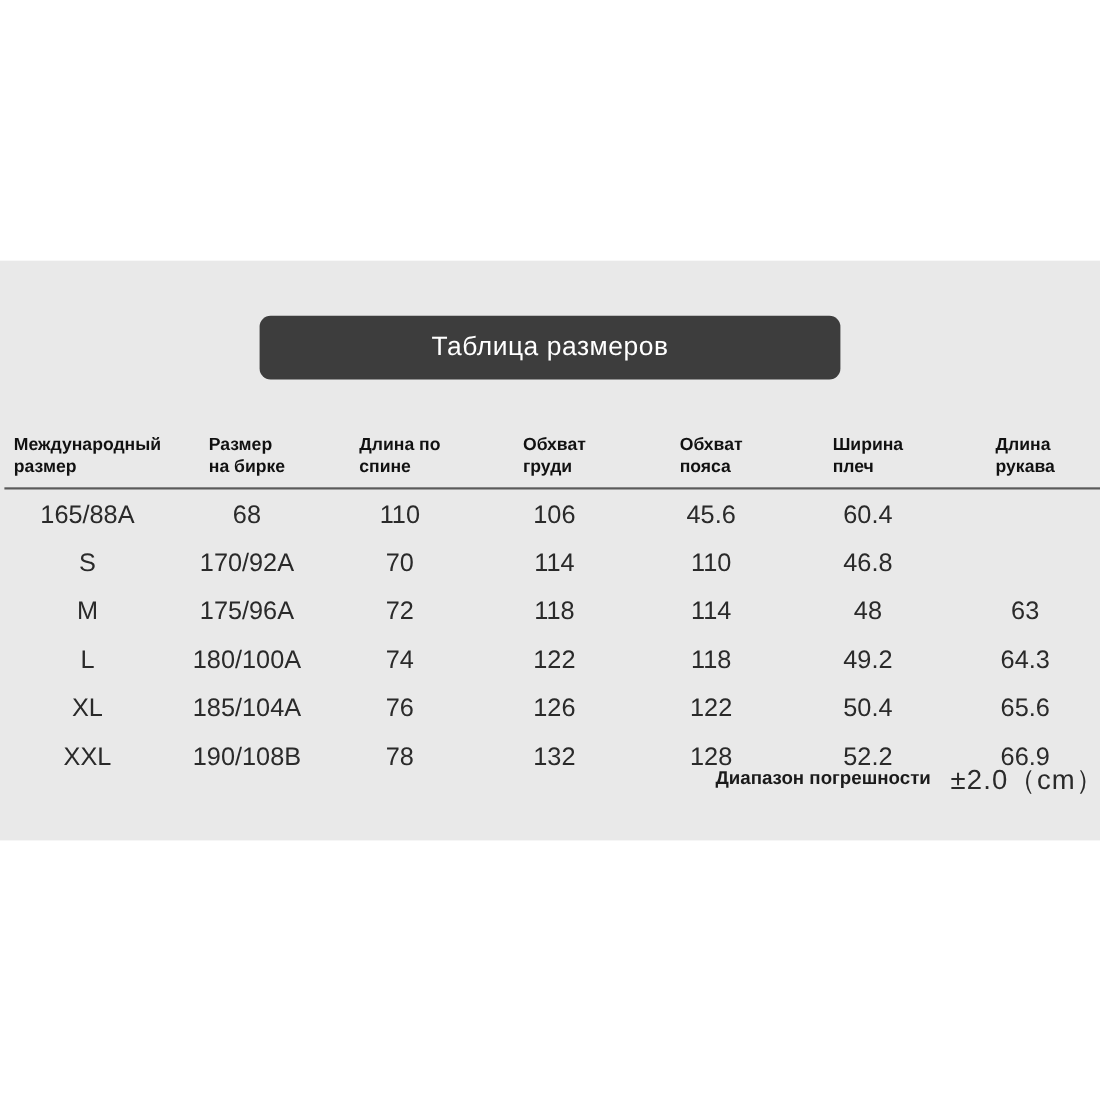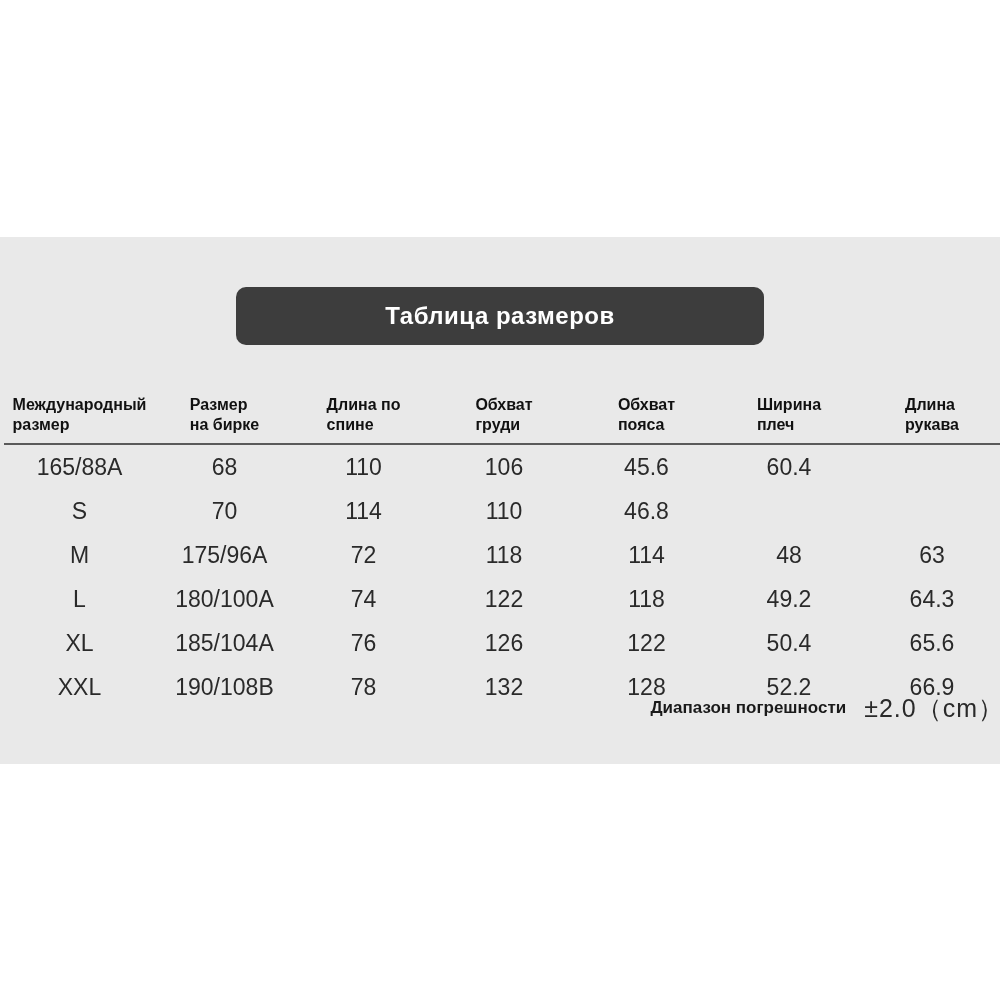--- a/index.html
+++ b/index.html
@@ -31,21 +31,21 @@
     height: 58px;
     background: #3d3d3d;
     border-radius: 10px;
     display: flex;
     align-items: center;
     justify-content: center;
   }
   .title-box .title-text {
     color: #ffffff;
     font-size: 24px;
-    font-weight: bold;
+    font-weight: normal;
     letter-spacing: 0.5px;
   }
   .size-table {
     position: absolute;
     left: 4px;
     top: 393px;
     width: 1000px;
   }
   .thead {
     display: grid;
@@ -166,20 +166,21 @@
         <div class="tr">
           <div class="td">165/88A</div>
           <div class="td">68</div>
           <div class="td">110</div>
           <div class="td">106</div>
           <div class="td">45.6</div>
           <div class="td">60.4</div>
         </div>
         <div class="tr">
           <div class="td">S</div>
+          <div class="td">170/92A</div>
           <div class="td">70</div>
           <div class="td">114</div>
           <div class="td">110</div>
           <div class="td">46.8</div>
         </div>
         <div class="tr">
           <div class="td">M</div>
           <div class="td">175/96A</div>
           <div class="td">72</div>
           <div class="td">118</div>

